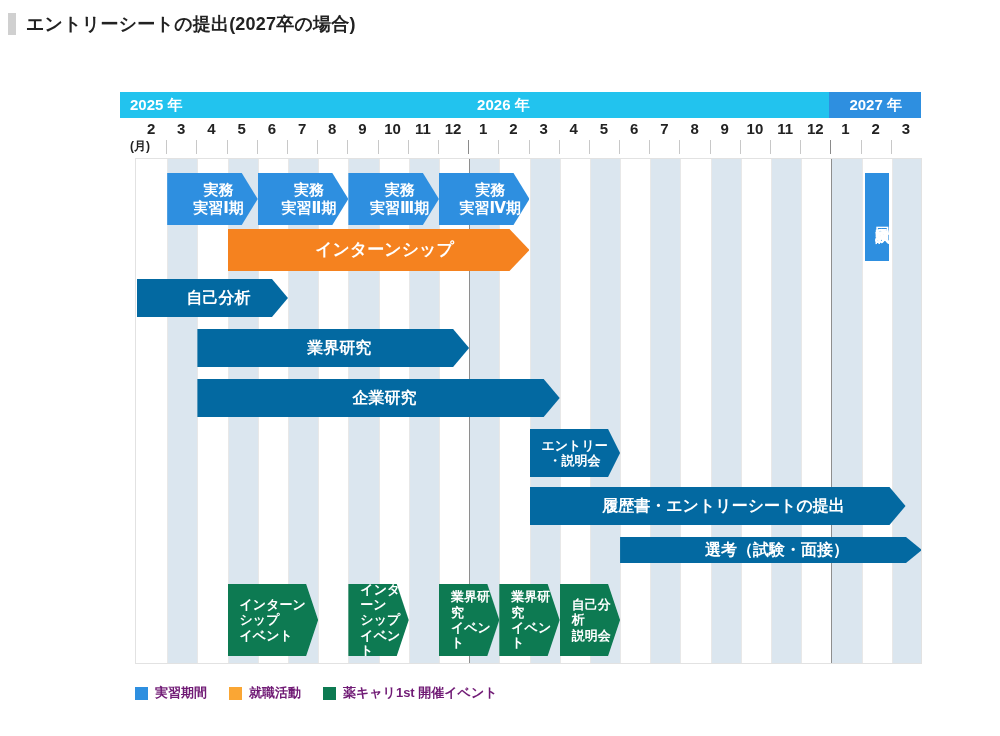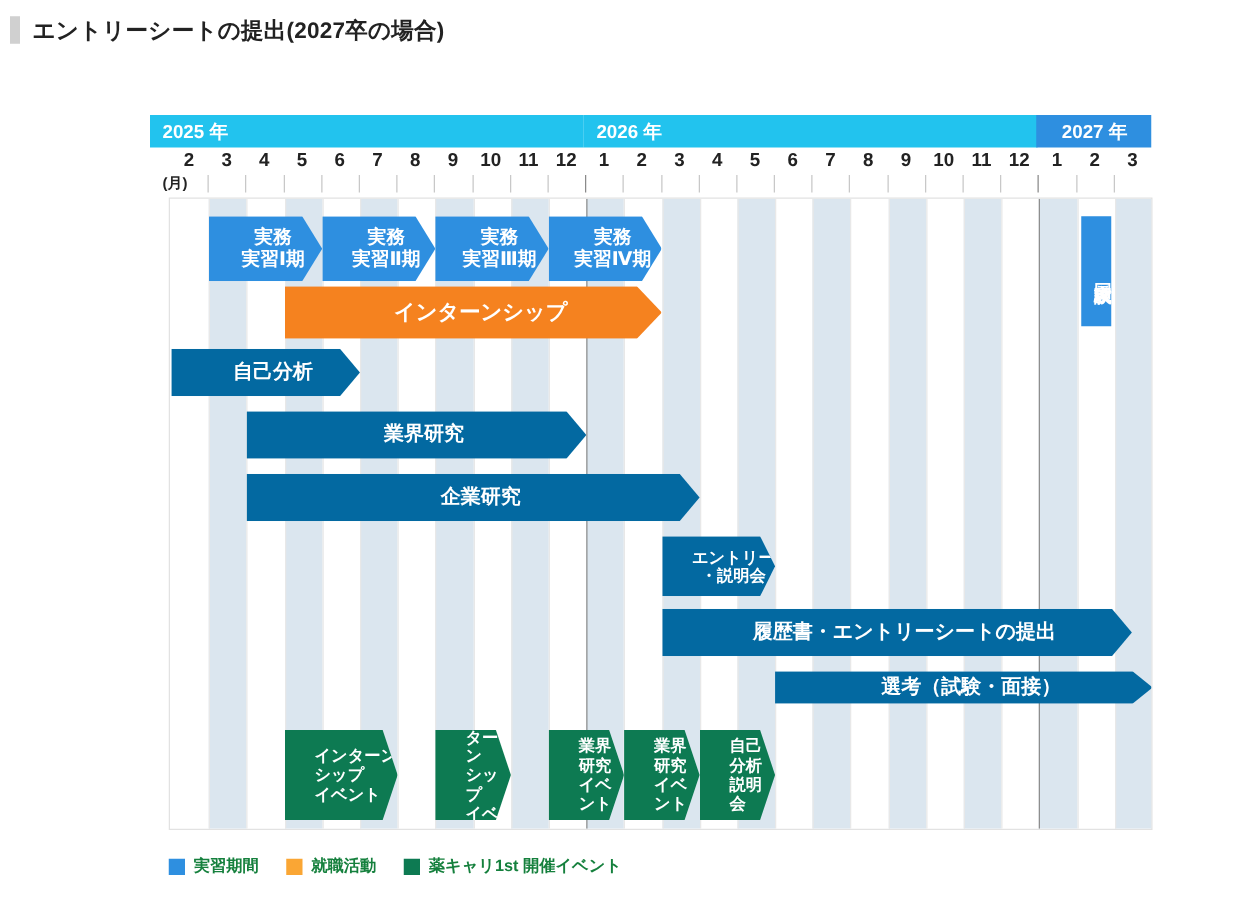--- a/index.html
+++ b/index.html
@@ -106,21 +106,21 @@
     position: absolute;
     display: flex;
     align-items: center;
     color: #ffffff;
     font-weight: bold;
     white-space: pre-line;
     line-height: 1.18;
     padding-left: 12px;
   }
   .bar.center   { justify-content: center; text-align: center; }
-  .bar.leftpad  { justify-content: flex-start; text-align: left; padding-left: 24px; }
+  .bar.leftpad  { justify-content: flex-start; text-align: left; padding-left: 12px; }
   .bar .bar-label { position: relative; z-index: 2; }
 
   .bar.blue   { background: #2E8FE0; }
   .bar.orange { background: #F5821F; }
   .bar.orange-light { background: #0369a1; text-align: center; }
   .bar.green  { background: #0D7A52; }
 
   
   .arrow-12 { clip-path: polygon(0 0, calc(100% - 12px) 0, 100% 50%, calc(100% - 12px) 100%, 0 100%); }
   .arrow-16 { clip-path: polygon(0 0, calc(100% - 16px) 0, 100% 50%, calc(100% - 16px) 100%, 0 100%); }
@@ -139,21 +139,21 @@
   
   #legend {
     position: absolute;
     left: 135px; top: 684px;
     display: flex; align-items: center;
     gap: 22px;
   }
   .legend-item { display: flex; align-items: center; gap: 7px; }
   .legend-swatch { width: 13px; height: 13px; flex: 0 0 auto; }
   .legend-text {
-    font-size: 13px; font-weight: bold; color: #15803d; white-space: nowrap;
+    font-size: 13px; font-weight: bold; color: #701a75; white-space: nowrap;
   }
 </style>
 </head>
 <body>
 
 <div id="page-title-row">
   <div id="title-accent-bar"></div>
   <div id="page-title-text">エントリーシートの提出(2027卒の場合)</div>
 </div>
 

